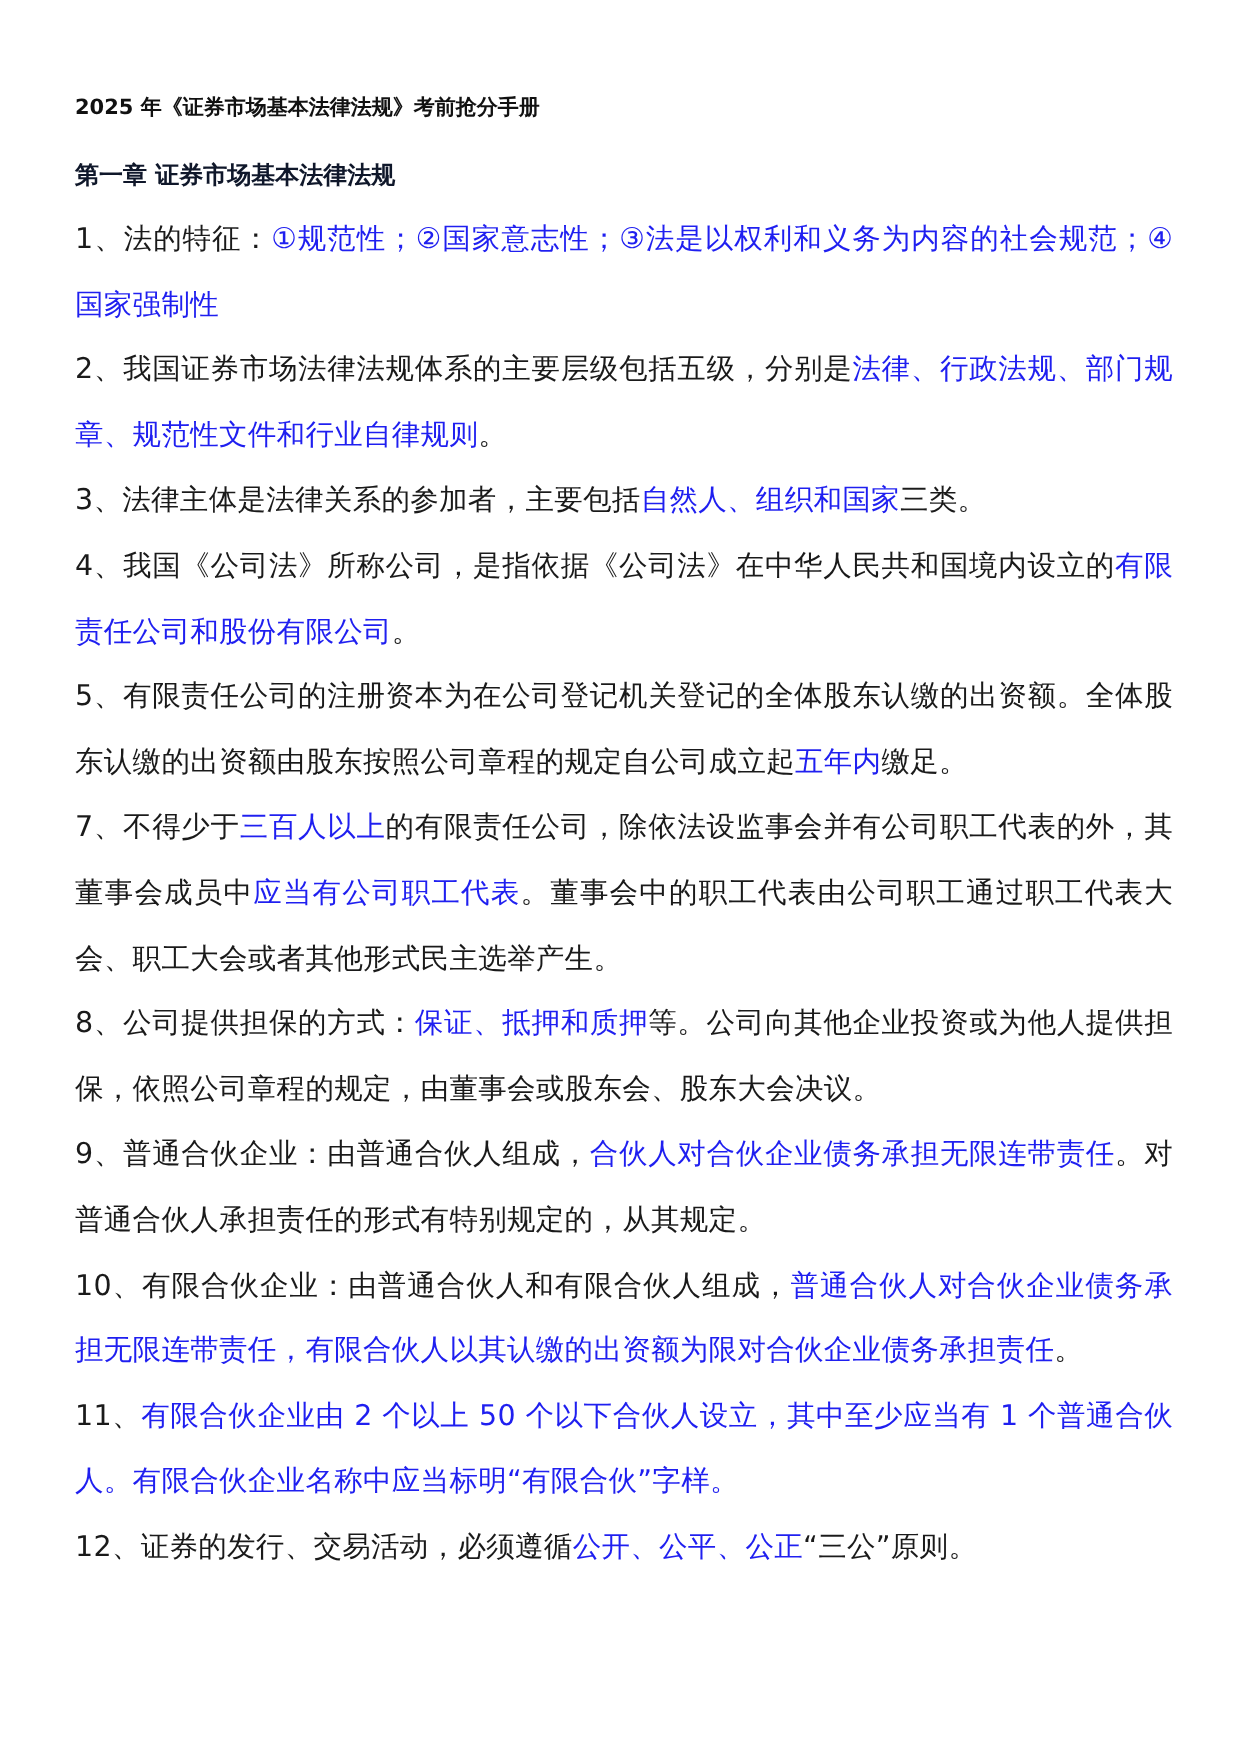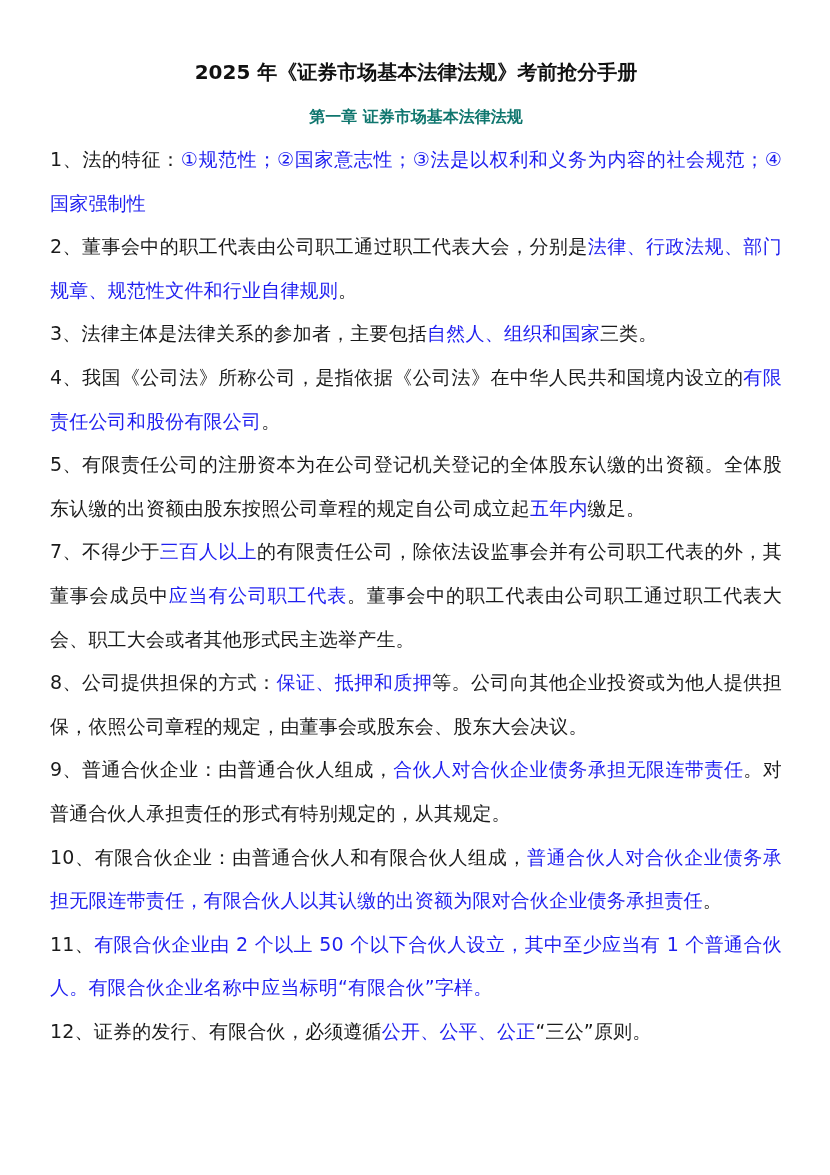--- a/index.html
+++ b/index.html
@@ -19,36 +19,36 @@
       position: absolute;
       left: 50px;
       top: 0;
       width: 732px;
     }
     .doc-title {
       position: absolute;
       left: 0;
       width: 732px;
       top: 60px;
-      text-align: center;
-      font-size: 20px;
+      text-align: left;
+      font-size: 14px;
       font-weight: bold;
       line-height: 24px;
       color: #111;
     }
     .chapter-title {
       position: absolute;
       left: 0;
       width: 732px;
       top: 105px;
-      text-align: center;
+      text-align: left;
       font-size: 16px;
       font-weight: bold;
       line-height: 24px;
-      color: #0f766e;
+      color: #0f172a;
     }
     .content {
       position: absolute;
       left: 0;
       top: 138px;
       width: 732px;
       font-size: 19px;
       line-height: 43.6px;
       letter-spacing: 0.2px;
     }
@@ -64,34 +64,34 @@
 </head>
 <body>
 
 <div class="page">
   <div class="doc-title">2025 年《证券市场基本法律法规》考前抢分手册</div>
   <div class="chapter-title">第一章  证券市场基本法律法规</div>
 
   <div class="content">
     <p class="para"><span>1、</span><span>法的特征：</span><span class="hl">①规范性；②国家意志性；③法是以权利和义务为内容的社会规范；④国家强制性</span></p>
 
-    <p class="para"><span>2、</span><span>董事会中的职工代表由公司职工通过职工代表大会，分别是</span><span class="hl">法律、行政法规、部门规章、规范性文件和行业自律规则</span><span>。</span></p>
+    <p class="para"><span>2、</span><span>我国证券市场法律法规体系的主要层级包括五级，分别是</span><span class="hl">法律、行政法规、部门规章、规范性文件和行业自律规则</span><span>。</span></p>
 
     <p class="para"><span>3、</span><span>法律主体是法律关系的参加者，主要包括</span><span class="hl">自然人、组织和国家</span><span>三类。</span></p>
 
     <p class="para"><span>4、</span><span>我国《公司法》所称公司，是指依据《公司法》在中华人民共和国境内设立的</span><span class="hl">有限责任公司和股份有限公司</span><span>。</span></p>
 
     <p class="para"><span>5、</span><span>有限责任公司的注册资本为在公司登记机关登记的全体股东认缴的出资额。全体股东认缴的出资额由股东按照公司章程的规定自公司成立起</span><span class="hl">五年内</span><span>缴足。</span></p>
 
 
     <p class="para"><span>7、</span><span>不得少于</span><span class="hl">三百人以上</span><span>的有限责任公司，除依法设监事会并有公司职工代表的外，其董事会成员中</span><span class="hl">应当有公司职工代表</span><span>。董事会中的职工代表由公司职工通过职工代表大会、职工大会或者其他形式民主选举产生。</span></p>
 
     <p class="para"><span>8、</span><span>公司提供担保的方式：</span><span class="hl">保证、抵押和质押</span><span>等。公司向其他企业投资或为他人提供担保，依照公司章程的规定，由董事会或股东会、股东大会决议。</span></p>
 
     <p class="para"><span>9、</span><span>普通合伙企业：由普通合伙人组成，</span><span class="hl">合伙人对合伙企业债务承担无限连带责任</span><span>。对普通合伙人承担责任的形式有特别规定的，从其规定。</span></p>
 
     <p class="para"><span>10、</span><span>有限合伙企业：由普通合伙人和有限合伙人组成，</span><span class="hl">普通合伙人对合伙企业债务承担无限连带责任，有限合伙人以其认缴的出资额为限对合伙企业债务承担责任</span><span>。</span></p>
 
     <p class="para"><span>11、</span><span class="hl">有限合伙企业由 2 个以上 50 个以下合伙人设立，其中至少应当有 1 个普通合伙人。有限合伙企业名称中应当标明“有限合伙”字样。</span></p>
 
-    <p class="para"><span>12、</span><span>证券的发行、有限合伙，必须遵循</span><span class="hl">公开、公平、公正</span><span>“三公”原则。</span></p>
+    <p class="para"><span>12、</span><span>证券的发行、交易活动，必须遵循</span><span class="hl">公开、公平、公正</span><span>“三公”原则。</span></p>
   </div>
 </div>
 
 </body></html>

